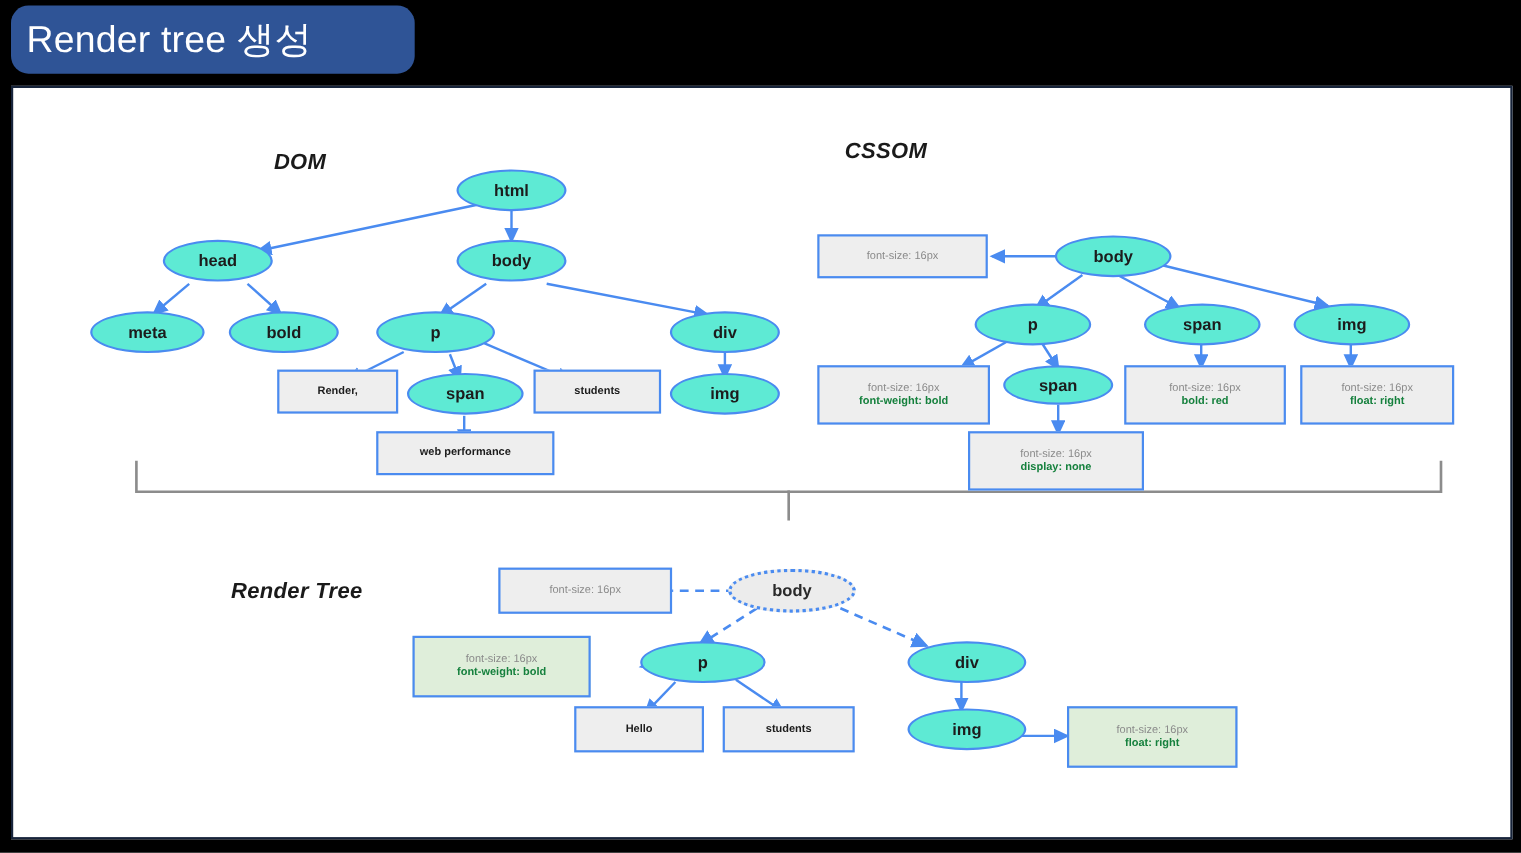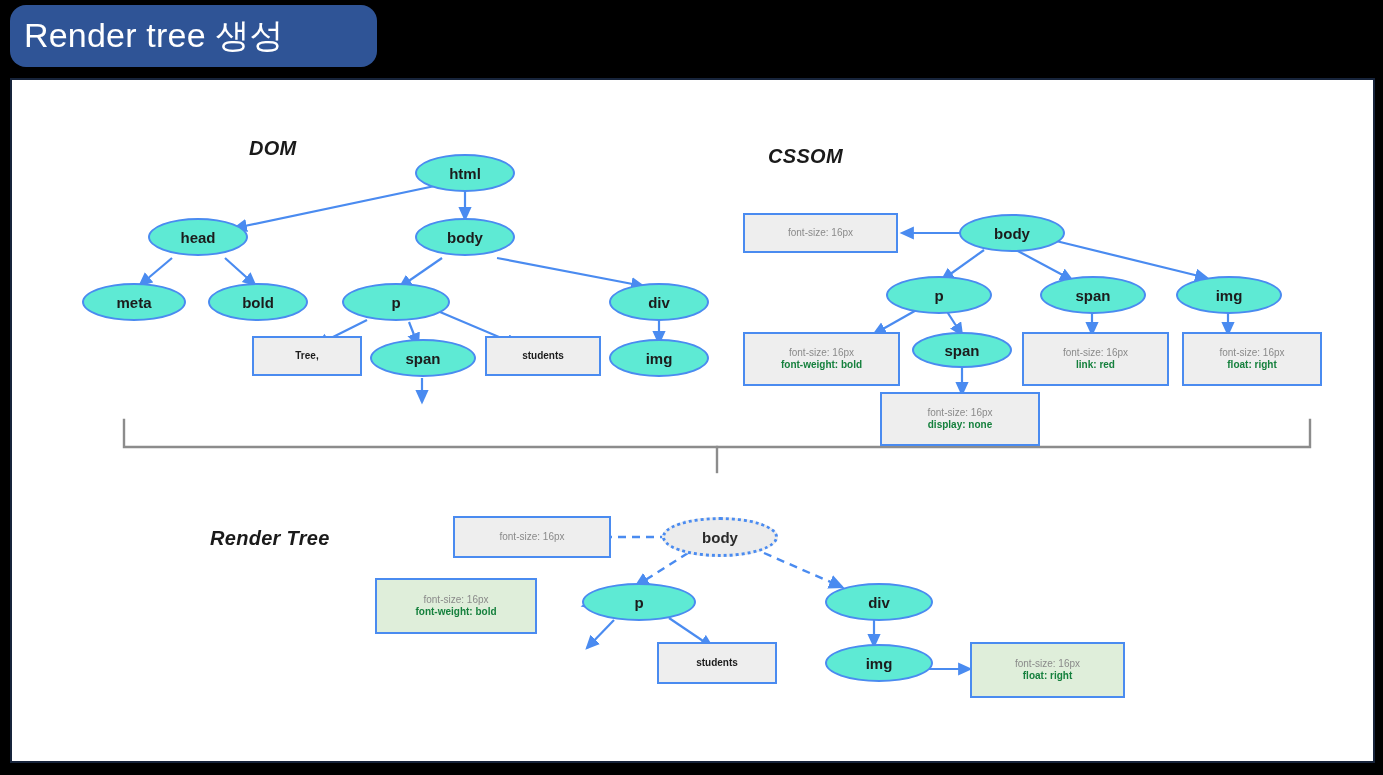--- a/index.html
+++ b/index.html
@@ -207,44 +207,47 @@
     <div class="node" style="left:136px; top:138px; width:100px; height:38px;">head</div>
     <div class="node" style="left:403px; top:138px; width:100px; height:38px;">body</div>
     <div class="node" style="left:70px; top:203px; width:104px; height:38px;">meta</div>
     <div class="node" style="left:196px; top:203px; width:100px; height:38px;">bold</div>
     <div class="node" style="left:330px; top:203px; width:108px; height:38px;">p</div>
     <div class="node" style="left:597px; top:203px; width:100px; height:38px;">div</div>
     <div class="node" style="left:358px; top:259px; width:106px; height:38px;">span</div>
     <div class="node" style="left:597px; top:259px; width:100px; height:38px;">img</div>
 
     <div class="box" style="left:240px; top:256px; width:110px; height:40px;">
-      <span class="plain">Tree,</span>
+      <span class="plain">Render,</span>
     </div>
     <div class="box" style="left:473px; top:256px; width:116px; height:40px;">
       <span class="plain">students</span>
     </div>
-
-    <div class="section-title" style="left:756px; top:65px;">CSSOM</div>
+    <div class="box" style="left:330px; top:312px; width:162px; height:40px;">
+      <span class="plain">web performance</span>
+    </div>
+
+    <div class="section-title" style="left:756px; top:47px;">CSSOM</div>
 
     <div class="node" style="left:947px; top:134px; width:106px; height:38px;">body</div>
     <div class="node" style="left:874px; top:196px; width:106px; height:38px;">p</div>
     <div class="node" style="left:1028px; top:196px; width:106px; height:38px;">span</div>
     <div class="node" style="left:1164px; top:196px; width:106px; height:38px;">img</div>
     <div class="node" style="left:900px; top:252px; width:100px; height:36px;">span</div>
 
     <div class="box" style="left:731px; top:133px; width:155px; height:40px;">
       <span class="muted">font-size: 16px</span>
     </div>
     <div class="box" style="left:731px; top:252px; width:157px; height:54px;">
       <span class="muted">font-size: 16px</span>
       <span class="strong">font-weight: bold</span>
     </div>
     <div class="box" style="left:1010px; top:252px; width:147px; height:54px;">
       <span class="muted">font-size: 16px</span>
-      <span class="strong">link: red</span>
+      <span class="strong">bold: red</span>
     </div>
     <div class="box" style="left:1170px; top:252px; width:140px; height:54px;">
       <span class="muted">font-size: 16px</span>
       <span class="strong">float: right</span>
     </div>
     <div class="box" style="left:868px; top:312px; width:160px; height:54px;">
       <span class="muted">font-size: 16px</span>
       <span class="strong">display: none</span>
     </div>
 
@@ -260,18 +263,21 @@
     </div>
     <div class="box green" style="left:363px; top:498px; width:162px; height:56px;">
       <span class="muted">font-size: 16px</span>
       <span class="strong">font-weight: bold</span>
     </div>
     <div class="box green" style="left:958px; top:562px; width:155px; height:56px;">
       <span class="muted">font-size: 16px</span>
       <span class="strong">float: right</span>
     </div>
 
+    <div class="box" style="left:510px; top:562px; width:118px; height:42px;">
+      <span class="plain">Hello</span>
+    </div>
     <div class="box" style="left:645px; top:562px; width:120px; height:42px;">
       <span class="plain">students</span>
     </div>
 
   </div>
 </div>
 
 </body></html>

